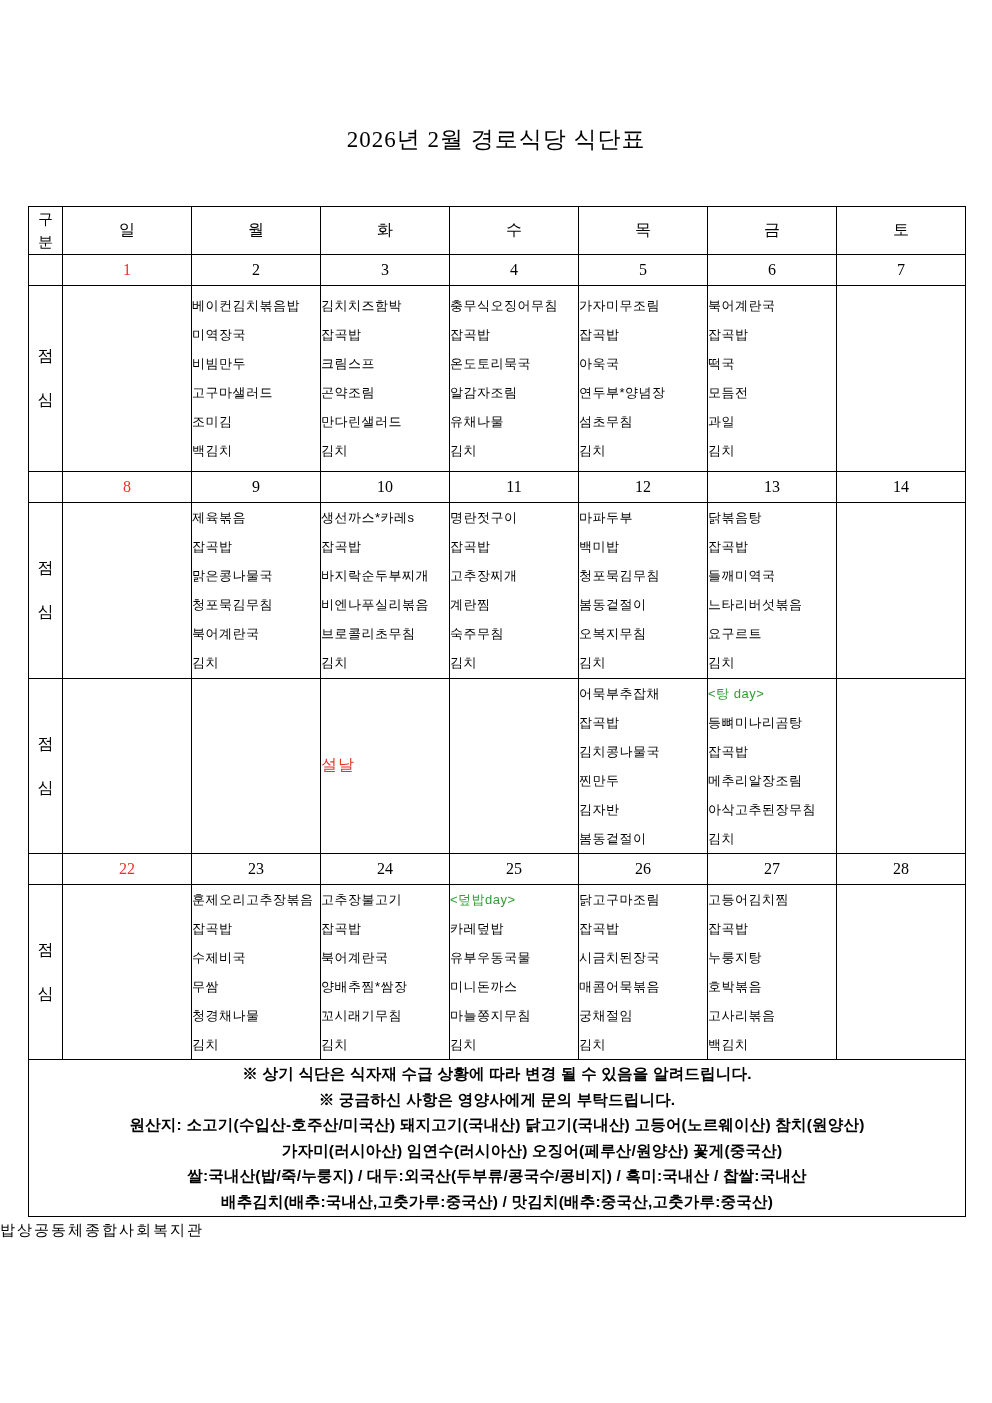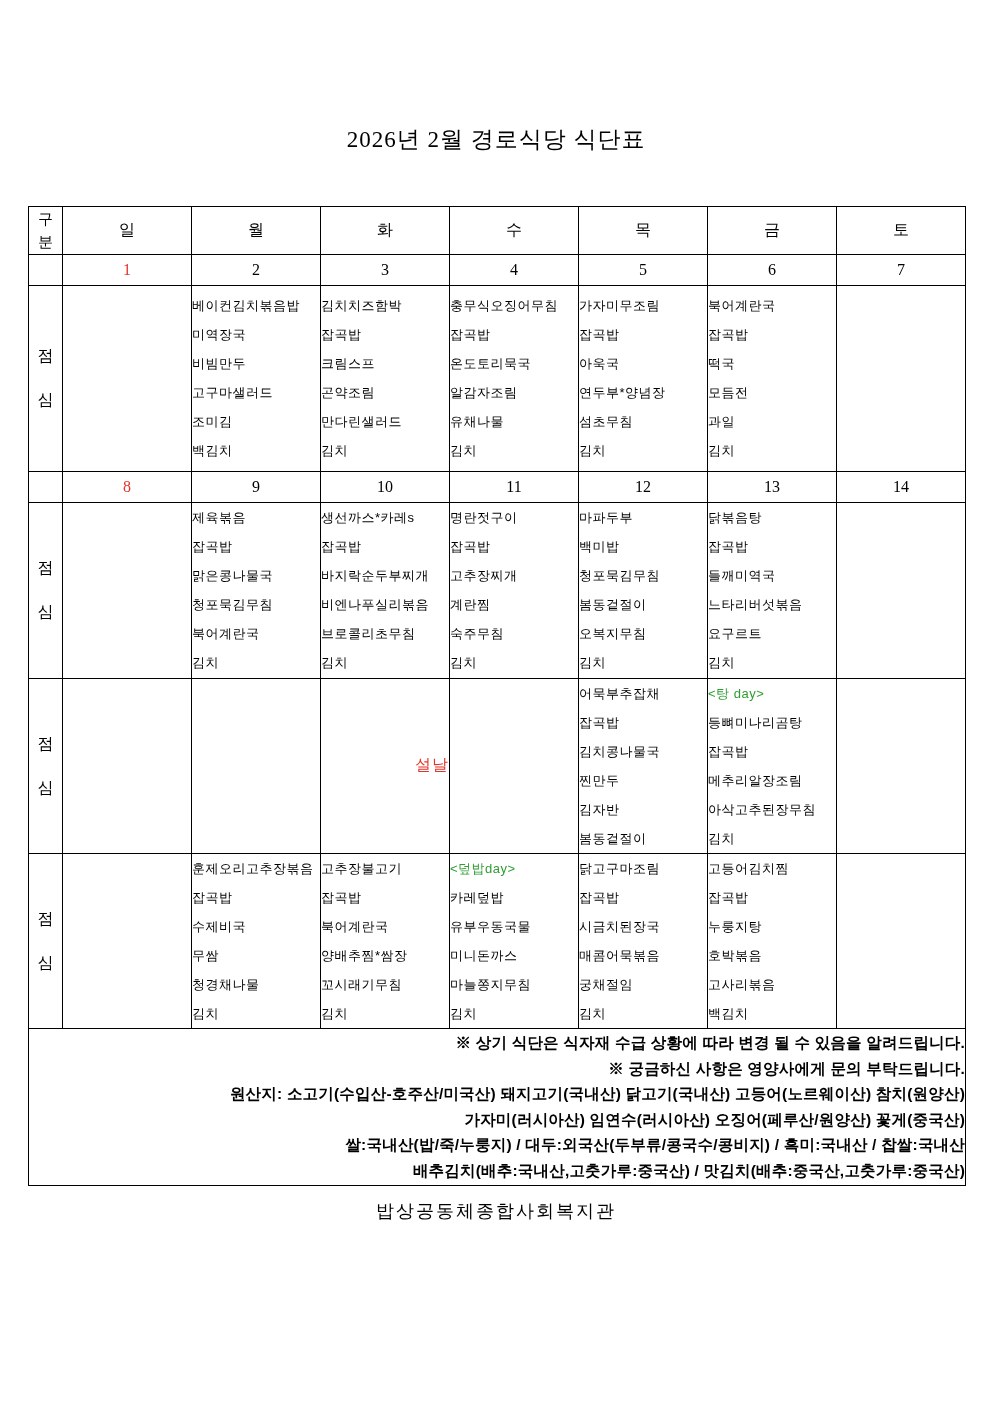--- a/index.html
+++ b/index.html
@@ -52,35 +52,35 @@
   td.menu-cell{
     text-align:left;font-size:13px;line-height:29px;letter-spacing:0.5px;
   }
   tr.menu-row.wk0{height:186px;}
   tr.menu-row.wk1{height:176px;}
   tr.menu-row.wk2{height:174px;}
   tr.menu-row.wk3{height:160px;}
   .menu-line{white-space:nowrap;}
   .menu-line.green{color:var(--green);}
   td.holiday-cell{
-    text-align:right;color:var(--red);font-size:16px;letter-spacing:1px;margin-top:22px;
+    text-align:left;color:var(--red);font-size:16px;letter-spacing:1px;margin-top:22px;
   }
   td.notes-cell{
-    height:156px;vertical-align:top;text-align:right;
+    height:156px;vertical-align:top;text-align:center;
     padding:7px 4px 0 4px;
     margin-left:8px;
   }
   .note-line{
     font-weight:bold;font-size:15.5px;line-height:25.5px;letter-spacing:0.2px;
     white-space:nowrap;
   }
   .note-line.indent{padding-left:70px;}
   .org{
-    margin-top:13px;text-align:center;
-    font-size:18px;letter-spacing:2px;
+    margin-top:4px;
+    font-size:15px;letter-spacing:2px;
   }
 </style>
 </head>
 <body>
 
 <div class="page">
   <h1 class="title">2026년 2월 경로식당 식단표</h1>
 
   <table class="cal">
     <colgroup>
@@ -243,20 +243,30 @@
           <td class="menu-cell">
             <div class="menu-line green">&lt;탕 day&gt;</div>
             <div class="menu-line">등뼈미나리곰탕</div>
             <div class="menu-line">잡곡밥</div>
             <div class="menu-line">메추리알장조림</div>
             <div class="menu-line">아삭고추된장무침</div>
             <div class="menu-line">김치</div>
           </td>
           <td class="menu-cell empty"></td>
         </tr>
+        <tr class="date-row">
+          <td class="gutter-cell"></td>
+          <td class="date-cell red">22</td>
+          <td class="date-cell">23</td>
+          <td class="date-cell">24</td>
+          <td class="date-cell">25</td>
+          <td class="date-cell">26</td>
+          <td class="date-cell">27</td>
+          <td class="date-cell">28</td>
+        </tr>
         <tr class="menu-row wk3">
           <td class="meal-label">
             <div class="meal-label-line">점</div>
             <div class="meal-label-line">심</div>
           </td>
           <td class="menu-cell empty"></td>
           <td class="menu-cell">
             <div class="menu-line">훈제오리고추장볶음</div>
             <div class="menu-line">잡곡밥</div>
             <div class="menu-line">수제비국</div>

